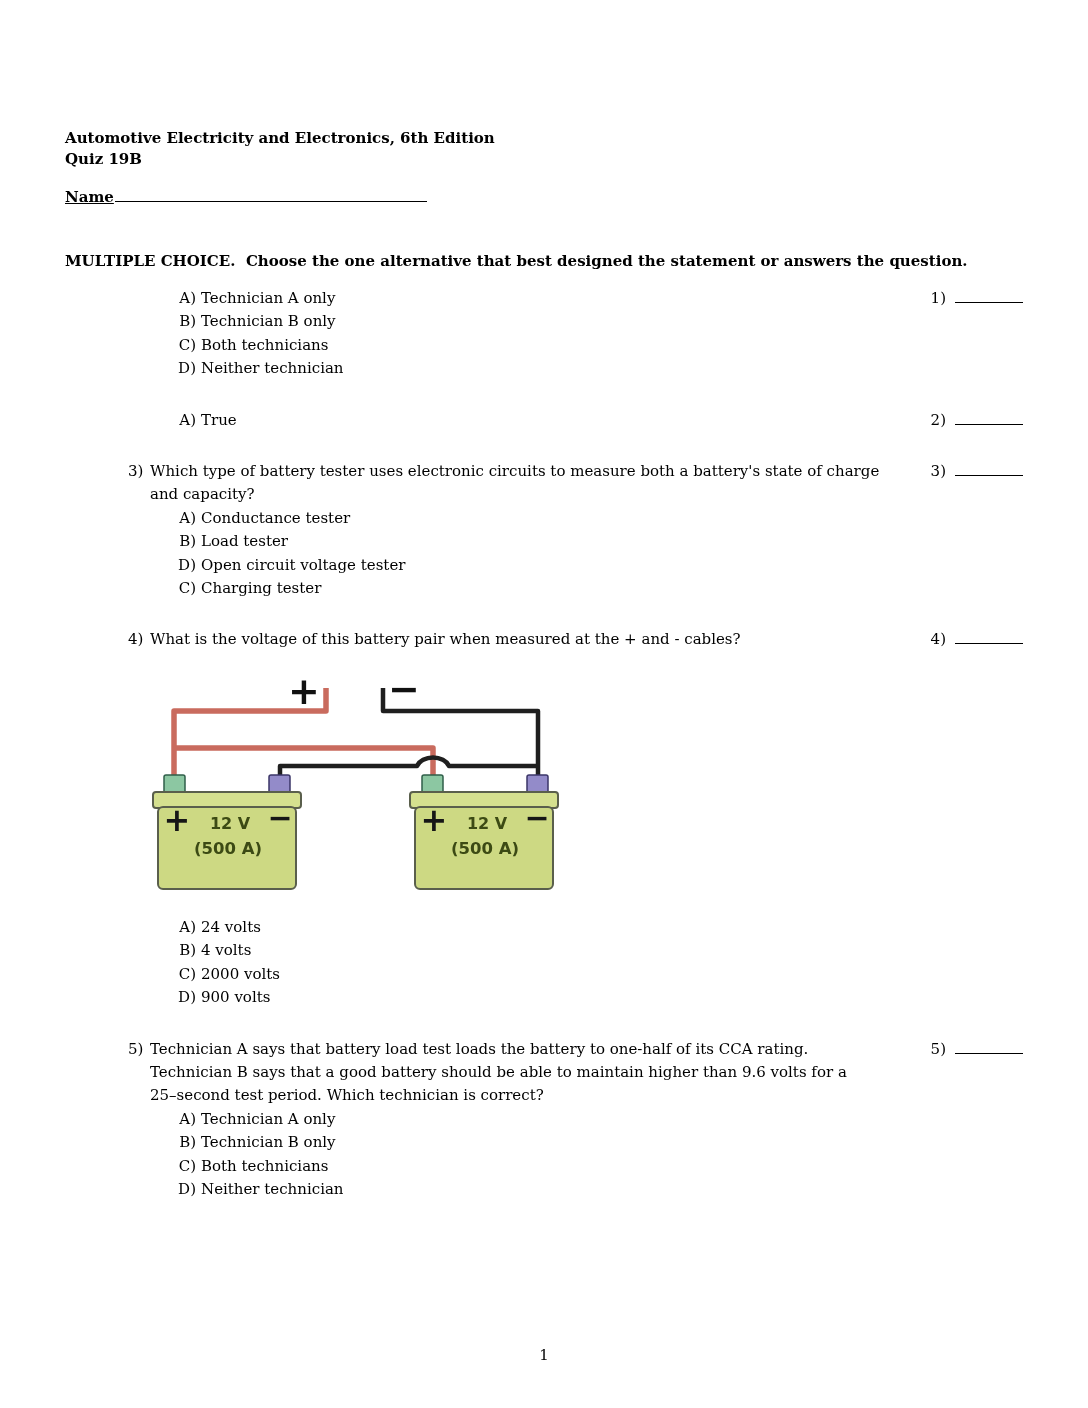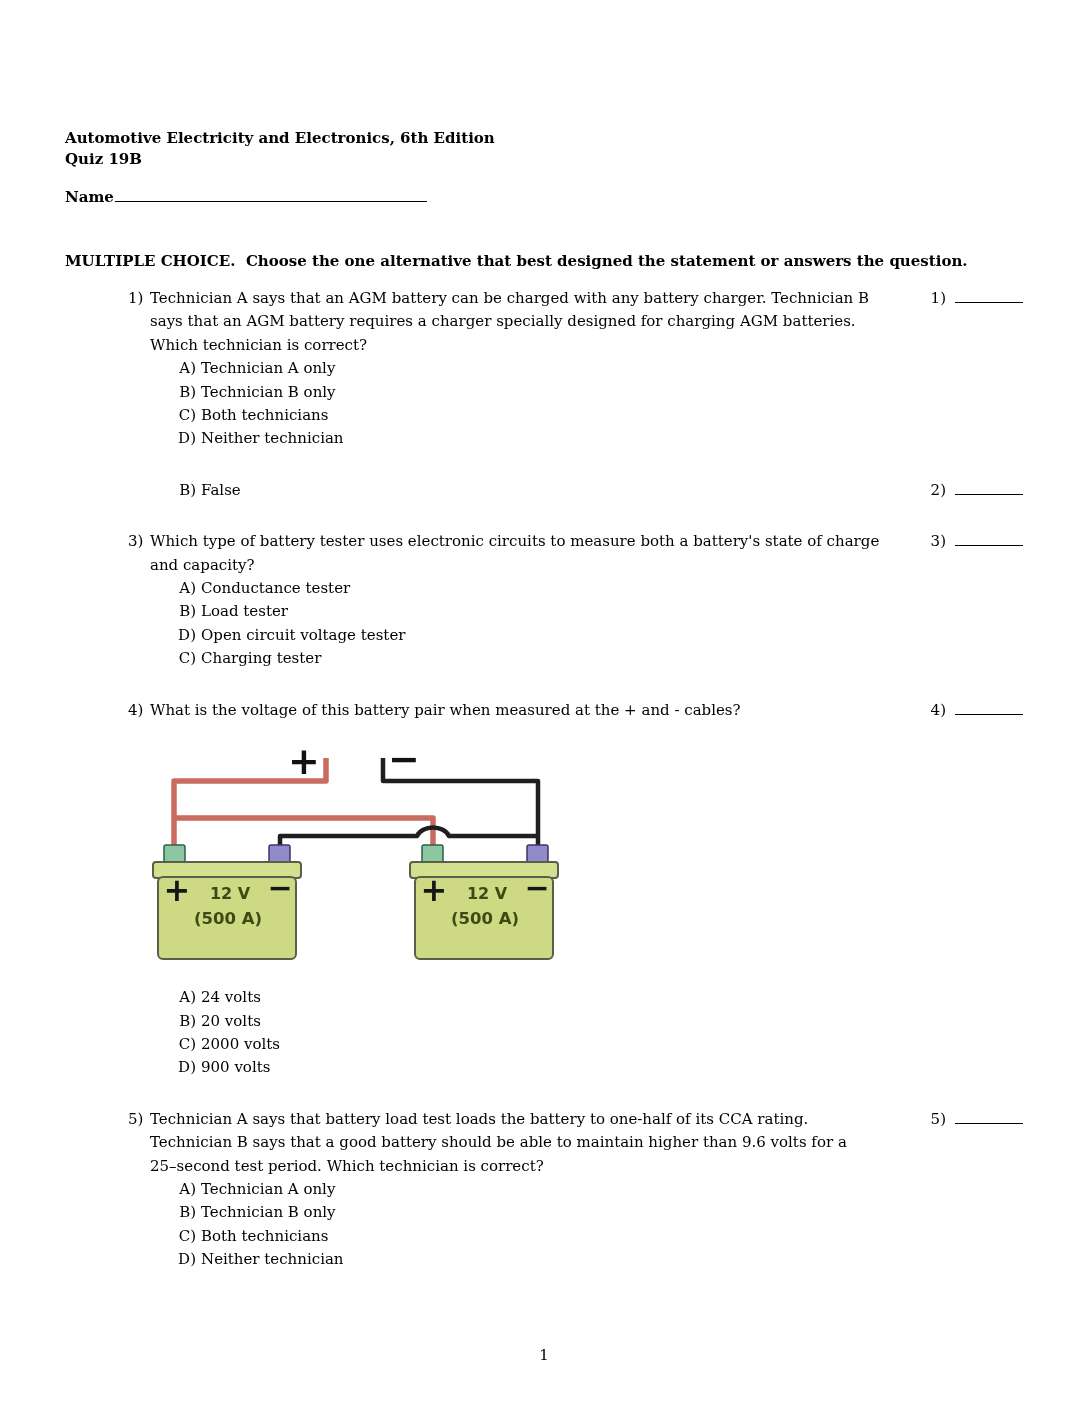--- a/index.html
+++ b/index.html
@@ -8,21 +8,21 @@
     position: relative;
     width: 1088px; height: 1408px;
     background: #ffffff;
     font-family: "DejaVu Serif", "Liberation Serif", serif;
     font-size: 15px; color: #000;
     padding: 96px 65px 75px 65px;
     display: flex; flex-direction: column; margin-top: 32px;
   }
   header { font-weight: bold; }
   .hdr-line { line-height: 21px; }
-  .name-row { margin-top: 16px; line-height: 22px; }
+  .name-row { margin-top: 16px; line-height: 22px; text-decoration: underline; }
   .name-line {
     display: inline-block; width: 312px; height: 15px;
     border-bottom: 1.6px solid #000; margin-left: 1px;
   }
   .instructions {
     margin-top: 43px;
     font-weight: bold;
     white-space: pre-wrap;
     line-height: 21px;
   }
@@ -60,39 +60,34 @@
     <div class="name-row">
       <span>Name</span><span class="name-line"></span>
     </div>
   </header>
 
   <div class="instructions">MULTIPLE CHOICE.  Choose the one alternative that best designed the statement or answers the question.</div>
 
   <main>
 
     <section class="question">
-      <div class="q-text">
-        <span class="q-num">1)</span><span class="q-body">Technician A says that an AGM battery can be charged with any battery charger. Technician B
-says that an AGM battery requires a charger specially designed for charging AGM batteries.
-Which technician is correct?</span>
-      </div>
       <ol class="options">
         <li><span class="opt-letter">A)</span><span>Technician A only</span></li>
         <li><span class="opt-letter">B)</span><span>Technician B only</span></li>
         <li><span class="opt-letter">C)</span><span>Both technicians</span></li>
         <li><span class="opt-letter">D)</span><span>Neither technician</span></li>
       </ol>
       <div class="q-answer">
         <span class="ans-num">1)</span><span class="ans-line"></span>
       </div>
     </section>
 
     <section class="question">
       <ol class="options">
-        <li><span class="opt-letter">B)</span><span>False</span></li>
+        <li><span class="opt-letter">A)</span><span>True</span></li>
       </ol>
       <div class="q-answer">
         <span class="ans-num">2)</span><span class="ans-line"></span>
       </div>
     </section>
 
     <section class="question">
       <div class="q-text">
         <span class="q-num">3)</span><span class="q-body">Which type of battery tester uses electronic circuits to measure both a battery's state of charge
 and capacity?</span>
@@ -142,21 +137,21 @@
             <text class="fig-label" x="284" y="167" font-size="32" text-anchor="middle" fill="#161616">+</text>
             <text class="fig-label" x="387" y="164" font-size="30" text-anchor="middle" fill="#161616">−</text>
             <text class="fig-label" x="337" y="165" font-size="16" text-anchor="middle" fill="#3c4a14">12 V</text>
             <text class="fig-label" x="335" y="190" font-size="16.5" text-anchor="middle" fill="#3c4a14">(500 A)</text>
           </g>
         </svg>
       </div>
 
       <ol class="options">
         <li><span class="opt-letter">A)</span><span>24 volts</span></li>
-        <li><span class="opt-letter">B)</span><span>20 volts</span></li>
+        <li><span class="opt-letter">B)</span><span>4 volts</span></li>
         <li><span class="opt-letter">C)</span><span>2000 volts</span></li>
         <li><span class="opt-letter">D)</span><span>900 volts</span></li>
       </ol>
       <div class="q-answer">
         <span class="ans-num">4)</span><span class="ans-line"></span>
       </div>
     </section>
 
     <section class="question">
       <div class="q-text">

